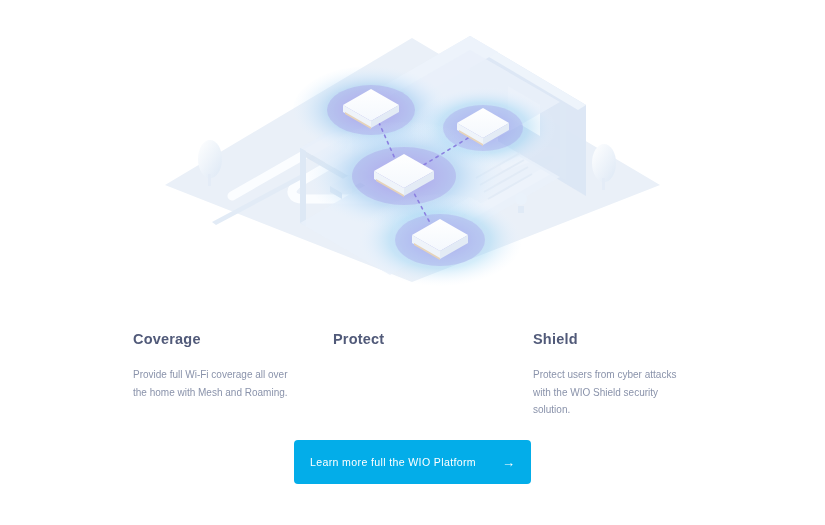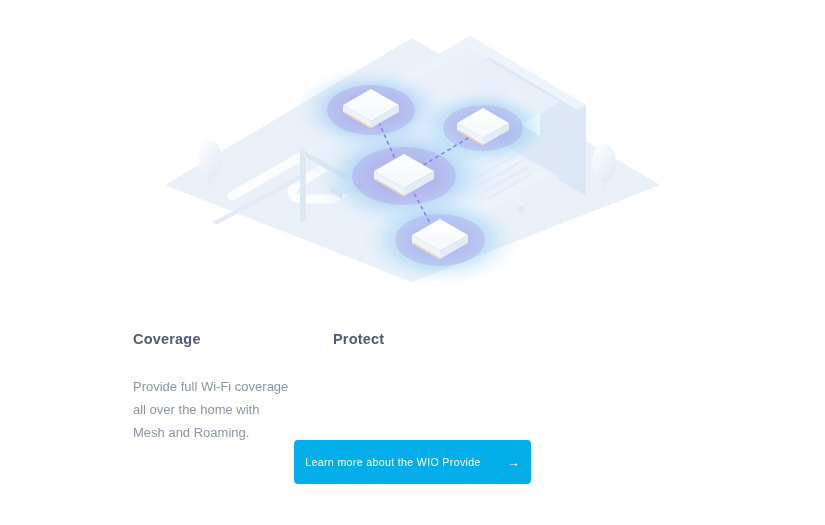--- a/index.html
+++ b/index.html
@@ -22,24 +22,24 @@
     position:absolute; left:133px; top:331px;
     width:600px;
     display:flex;
   }
   .feature { width:200px; }
   .feature-title {
     font-size:14.5px;
     font-weight:bold;
     color:#515a79;
     letter-spacing:.2px;
-    margin-bottom:29px;
+    margin-bottom:19px;
   }
   .feature-body {
-    font-size:13px;
+    font-size:10px;
     line-height:1.75;
     color:#8a93ab;
     max-width:156px;
   }
 
   
   .cta-wrap {
     position:absolute; left:0; top:440px; width:825px;
     display:flex; justify-content:center;
   }
@@ -208,23 +208,27 @@
 
     <div class="feature">
       <div class="feature-title">Coverage</div>
       <div class="feature-body">Provide full Wi-Fi coverage all over the home with Mesh and Roaming.</div>
     </div>
 
     <div class="feature">
       <div class="feature-title">Protect</div>
     </div>
 
+    <div class="feature">
+      <div class="feature-title">Shield</div>
+      <div class="feature-body">Protect users from cyber attacks with the WIO Shield security solution.</div>
+    </div>
 
   </div>
 
   <div class="cta-wrap">
     <button class="cta">
-      <span class="cta-label">Learn more about the WIO Provide</span>
+      <span class="cta-label">Learn more full the WIO Platform</span>
       <span class="cta-arrow">→</span>
     </button>
   </div>
 
 </div>
 
 </body></html>

